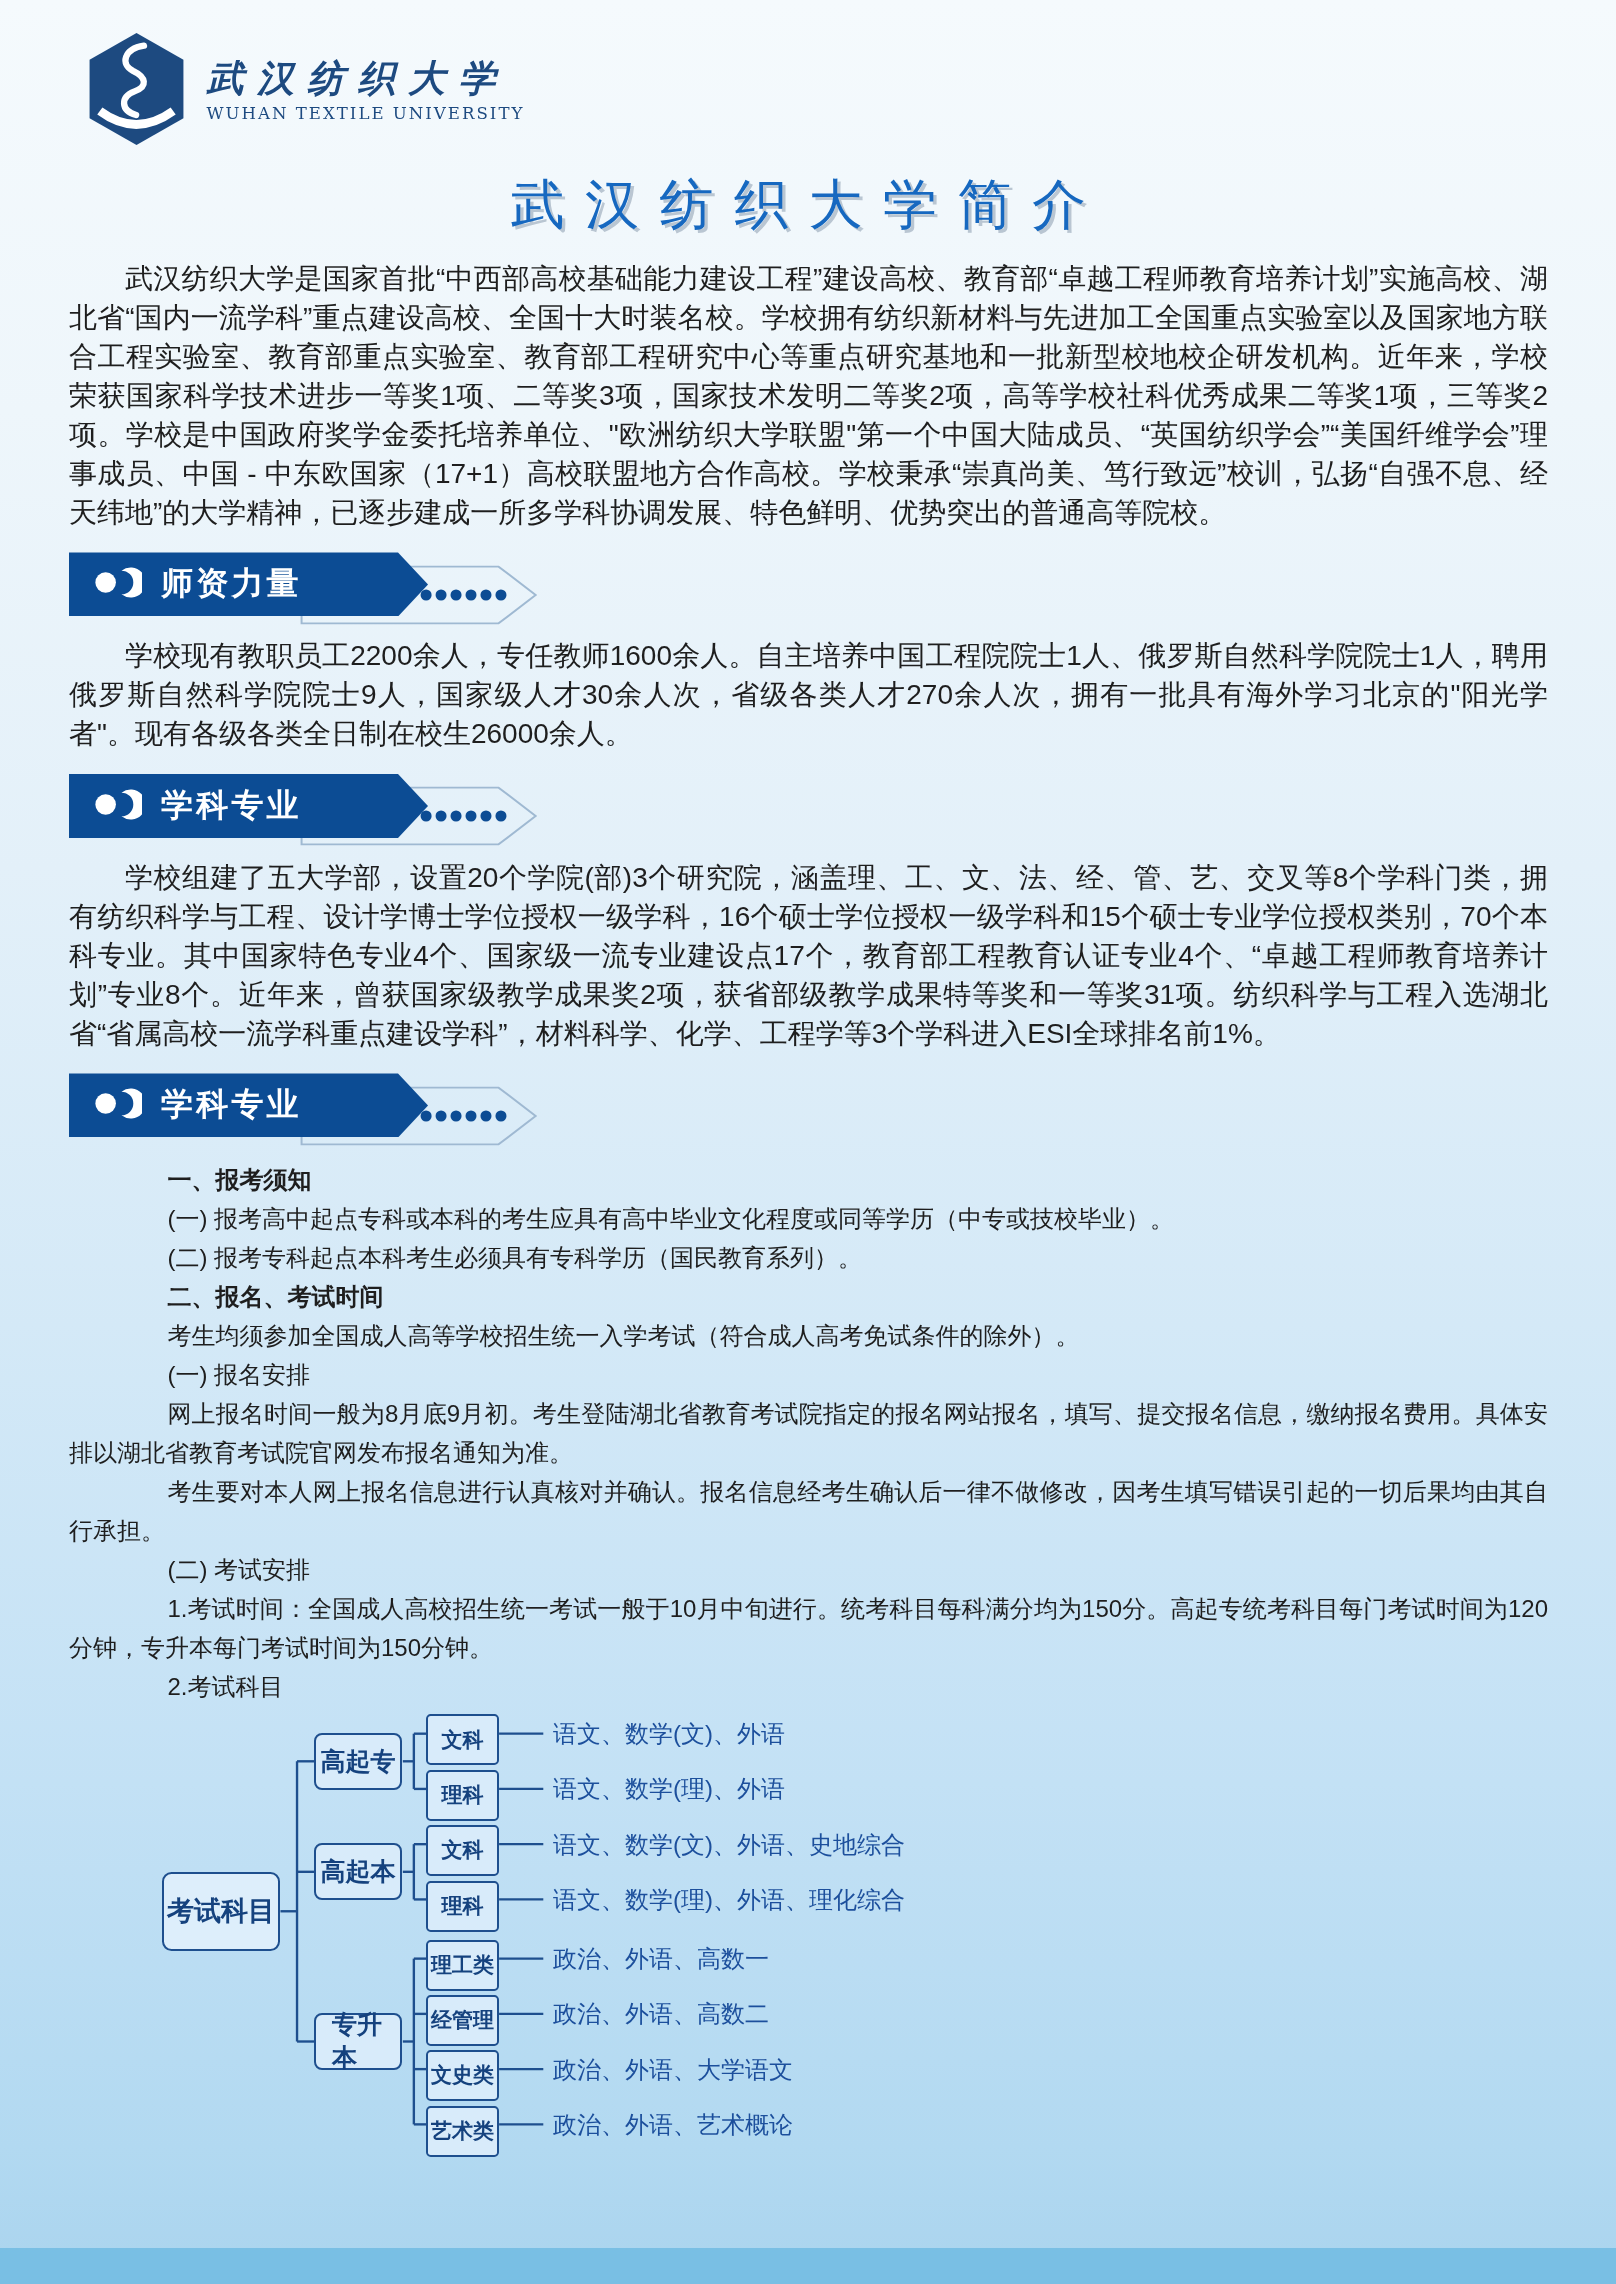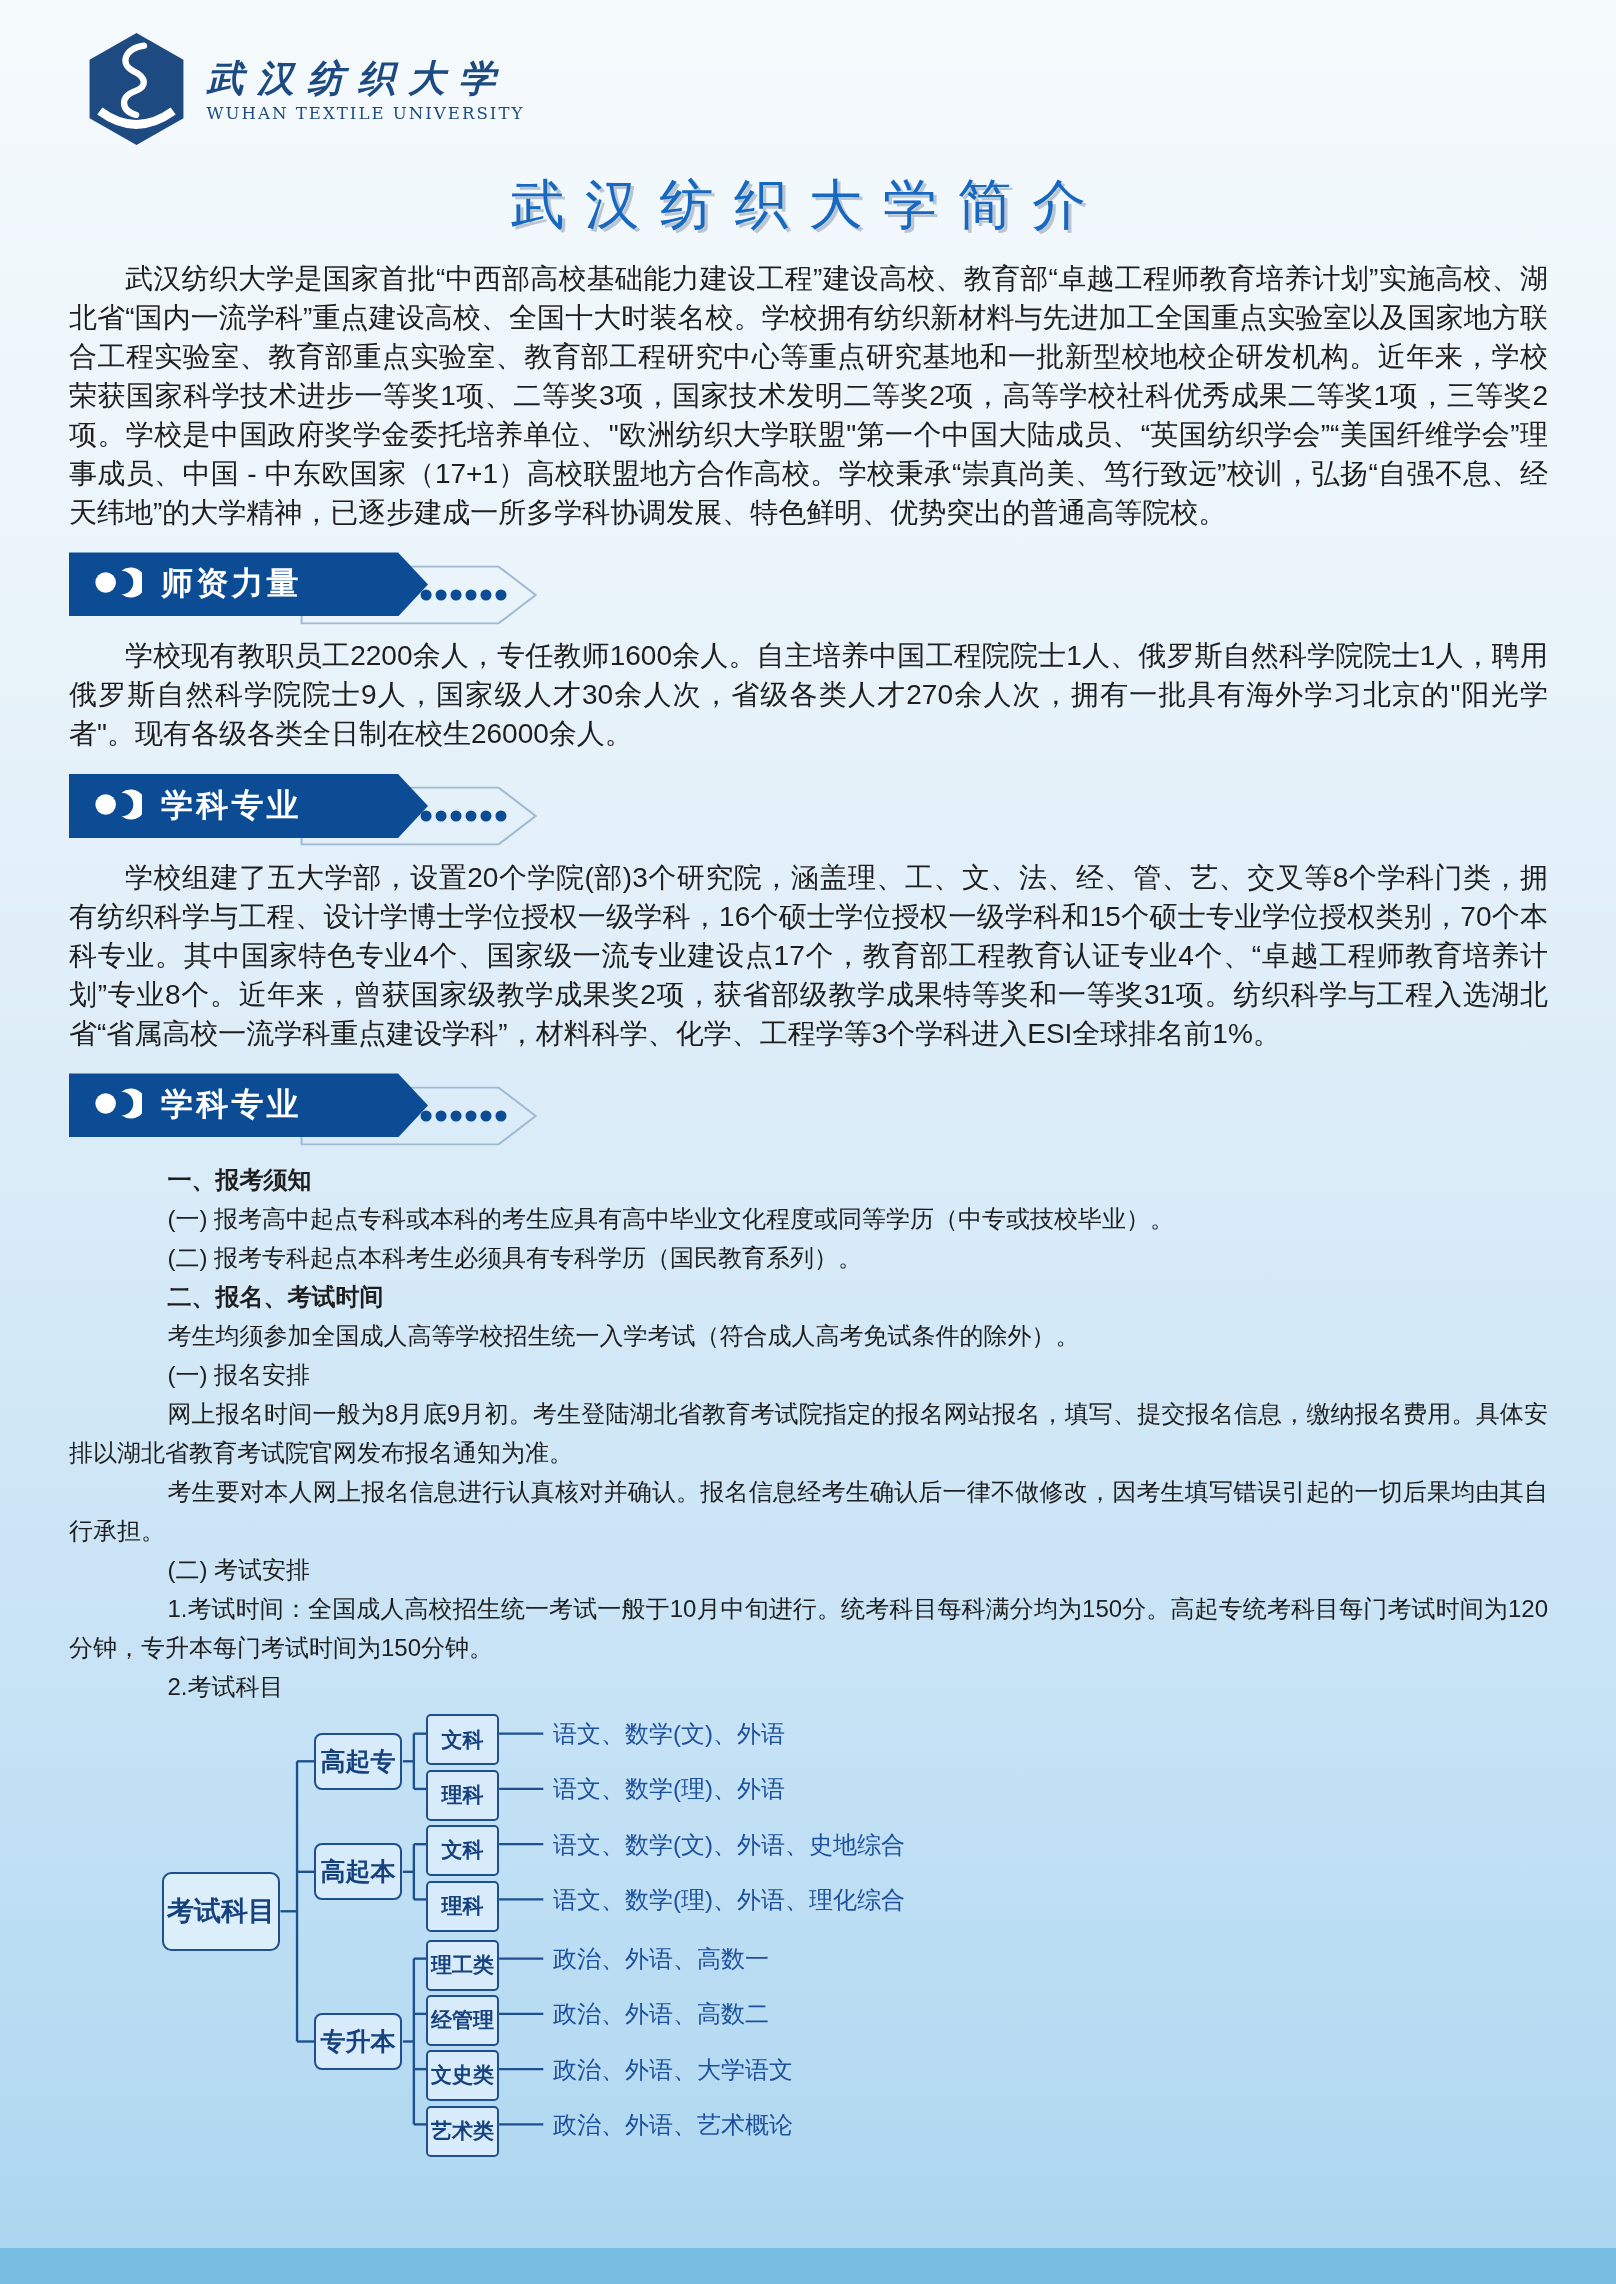--- a/index.html
+++ b/index.html
@@ -208,21 +208,21 @@
           <path d="M632,385 L688,385"></path>
         <path d="M632,455 L688,455"></path>
           <path d="M632,525 L688,525"></path>
       </g>
     </svg>
 
     <div class="dbox root">考试科目</div>
 
     <div class="dbox branch" style="top:23px;">高起专</div>
     <div class="dbox branch" style="top:133px;">高起本</div>
-    <div class="dbox branch" style="top:303px;">专升本</div>
+    <div class="dbox branch" style="top:303px;padding-left:16px;">专升本</div>
 
     <div class="dbox leaf" style="top:4.7px;">文科</div>
     <div class="dbox leaf" style="top:60px;">理科</div>
     <div class="dbox leaf" style="top:115px;">文科</div>
     <div class="dbox leaf" style="top:171px;">理科</div>
     <div class="dbox leaf" style="top:230px;">理工类</div>
     <div class="dbox leaf" style="top:285px;">经管理</div>
     <div class="dbox leaf" style="top:340px;">文史类</div>
     <div class="dbox leaf" style="top:396px;">艺术类</div>
 

